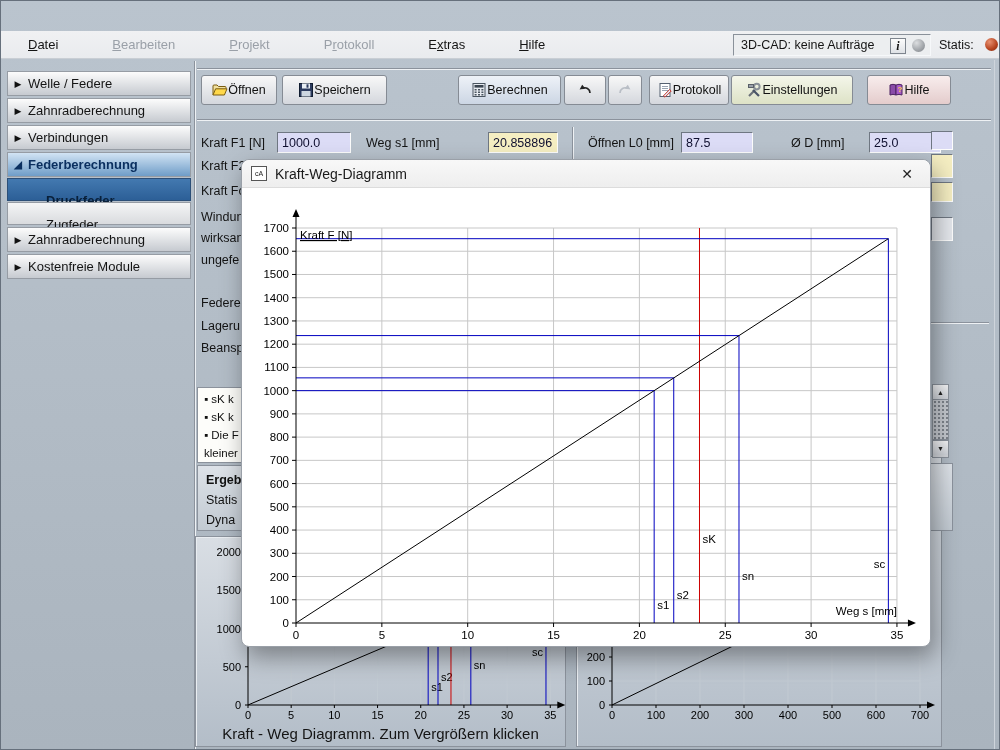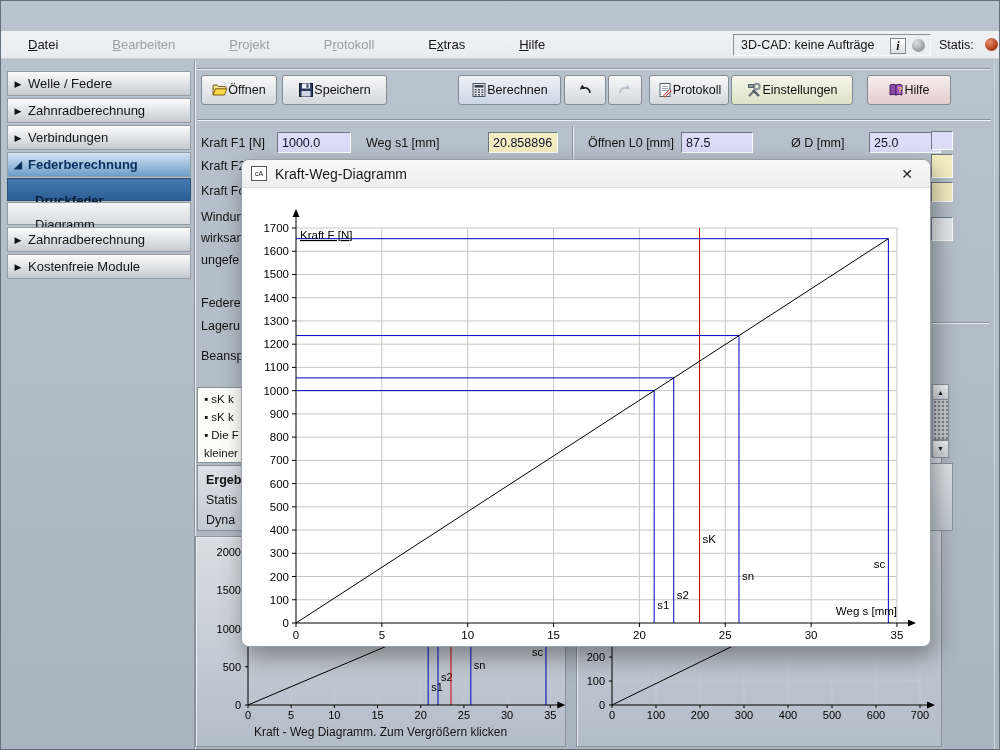--- a/index.html
+++ b/index.html
@@ -40,21 +40,21 @@
   .server-label { position:absolute; left:938px; top:7px; font-size:12.5px; }
 
   
   .side-item { position:absolute; left:6px; width:184px; height:25px;
                background:linear-gradient(#fcfcfc,#c6cad0); border:1px solid #969ca4;
                display:flex; align-items:center; font-size:13px; color:#141414; cursor:default; }
   .side-item .tri { width:20px; text-align:center; font-size:9px; color:#111; }
   .side-item.expanded { background:linear-gradient(#d2e4f4,#6f9dc8); font-weight:bold; color:#0b3060; }
   .side-item.expanded .tri { color:#0b3060; font-size:10px; }
   .side-item.child { height:23px; background:linear-gradient(#f4f5f6,#d9dbde); }
-  .side-item.child .lbl { padding-left:27px;margin-top:22px; }
+  .side-item.child .lbl { padding-left:38px;margin-top:22px; }
   .side-item.child.selected { background:linear-gradient(#4379b0,#2c5f97); font-weight:bold; color:#09203a;
                               border-color:#2c4f78; }
 
   
   .tbtn { position:absolute; top:74px; height:30px; background:linear-gradient(#f8f8f8,#d4d7dd);
           border:1px solid #858b94; border-radius:3px; display:flex; align-items:center;
           justify-content:center; gap:0; font-size:12.5px; color:#111;
           font-family:"Liberation Sans",sans-serif; }
   .tbtn svg { width:16px; height:16px; flex:none; }
   .tbtn.tint-blue  { background:linear-gradient(#eef2f8,#ccd6e4); }
@@ -77,21 +77,21 @@
                  background:#fdfdfa; border:1px solid #8b929c; padding:2px 6px;
                  font-size:11.5px; color:#111; line-height:18px; overflow:hidden; }
   .notes-panel .bullet::before { content:"▪ "; }
   .results-panel { position:absolute; left:196px; top:464px; width:360px; height:66px;
                    background:linear-gradient(#dde2e8,#c2cad2); border:1px solid #8b929c;
                    padding:4px 8px; font-size:12.5px; color:#111; line-height:20px; overflow:hidden; }
   .results-panel .hdr { font-weight:bold; }
 
   .chart-panel { position:absolute; background:linear-gradient(#d9dee4,#b3bdc8);
                  border:1px solid #8b929c; box-shadow:inset 1px 1px 0 #e9edf1; }
-  .chart-caption { position:absolute; width:100%; text-align:center; font-size:12px; color:#141414; }
+  .chart-caption { position:absolute; width:100%; text-align:center; font-size:15px; color:#141414; }
 
   
   .frag { position:absolute; border:1px solid; border-color:#6f7782 #fcfcfc #fcfcfc #6f7782; }
   .scrollbar-frag { position:absolute; left:931px; top:383px; width:17px; height:74px;
                     background:#d4d7dc; border:1px solid #8b929c; }
   .sb-btn { width:15px; height:15px; background:linear-gradient(#f4f5f7,#d0d4da);
             border-bottom:1px solid #8b929c; font-size:7px; text-align:center; line-height:15px; color:#222; }
   .sb-btn.down { border-top:1px solid #8b929c; border-bottom:none; }
   .sb-thumb { width:15px; height:40px;
               background-color:#c6cad0;
@@ -148,21 +148,21 @@
     <span class="lbl">Verbindungen</span>
     </div>
   <div class="side-item expanded" style="top:151px">
     <span class="tri">◢</span>
     <span class="lbl">Federberechnung</span>
     </div>
   <div class="side-item child selected" style="top:177px">
     <span class="lbl">Druckfeder</span>
     </div>
   <div class="side-item child" style="top:201px">
-    <span class="lbl">Diagramm</span>
+    <span class="lbl">Zugfeder</span>
     </div>
   <div class="side-item" style="top:226px">
     <span class="tri">▶</span>
     <span class="lbl">Zahnradberechnung</span>
     </div>
   <div class="side-item" style="top:253px">
     <span class="tri">▶</span>
     <span class="lbl">Kostenfreie Module</span>
     </div>
 
@@ -255,21 +255,21 @@
   <span class="flabel" style="left:790px; top:135px">Ø D [mm]</span>
   <input class="finput" style="left: 868px; top: 131px; width: 72px;" value="25.0">
 
   <span class="cutlabel" style="top:158px">Kraft F2</span>
   <span class="cutlabel" style="top:183px">Kraft Fc</span>
   <span class="cutlabel" style="top:209px">Windun</span>
   <span class="cutlabel" style="top:230px">wirksan</span>
   <span class="cutlabel" style="top:252px">ungefe</span>
   <span class="cutlabel" style="top:295px">Federe</span>
   <span class="cutlabel" style="top:318px">Lageru</span>
-  <span class="cutlabel" style="top:348px">Beansp</span>
+  <span class="cutlabel" style="top:340px">Beansp</span>
 
   <div class="notes-panel">
     <div class="bullet">sK k</div>
     <div class="bullet">sK k</div>
     <div class="bullet">Die F</div>
     <div>kleiner</div>
   </div>
   <div class="results-panel">
     <div class="hdr">Ergeb</div>
     <div>Statis</div>

